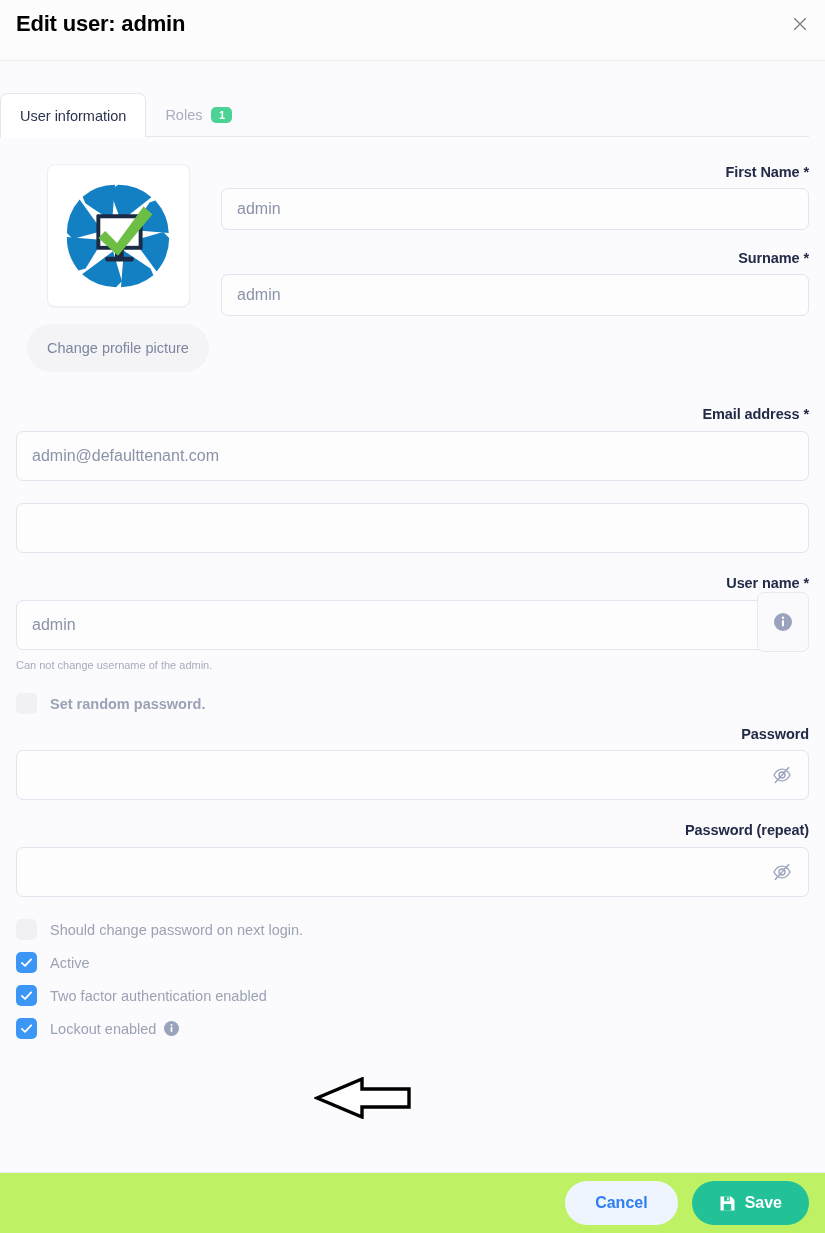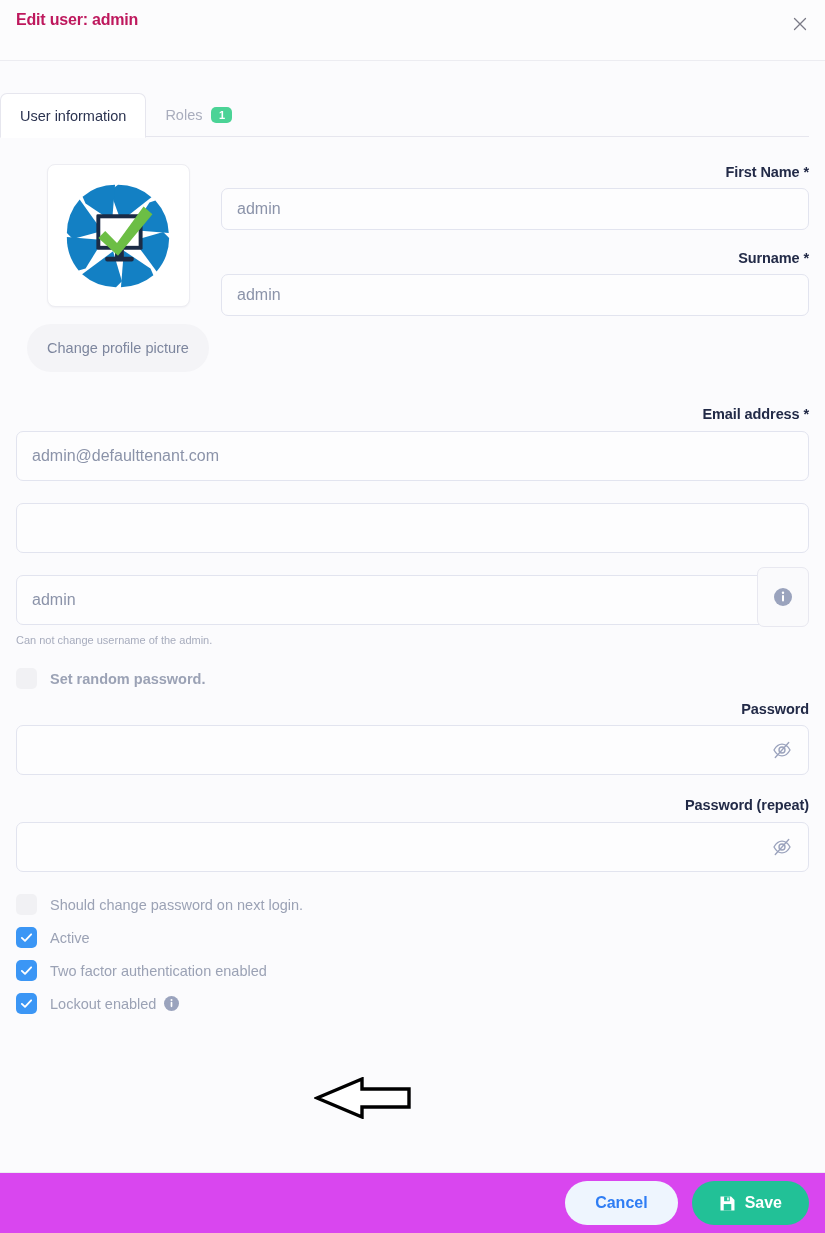--- a/index.html
+++ b/index.html
@@ -28,23 +28,23 @@
     position: relative;
     height: 60px;
     flex: 0 0 60px;
     border-bottom: 1px solid #ececf1;
     background: #fcfcfd;
   }
   .modal-title {
     position: absolute;
     left: 16px;
     top: 11px;
-    font-size: 16px;
+    font-size: 22px;
     font-weight: bold;
-    color: #be185d;
+    color: #000000;
     letter-spacing: -0.2px;
   }
   .close-btn {
     position: absolute;
     right: 12px;
     top: 11px;
     width: 26px;
     height: 26px;
     display: flex;
     align-items: center;
@@ -276,21 +276,21 @@
   }
 
   
   .modal-footer {
     position: absolute;
     left: 0;
     right: 0;
     bottom: 0;
     height: 61px;
     border-top: 1px solid #ececf1;
-    background: #d946ef;
+    background: #bef264;
     display: flex;
     align-items: center;
     justify-content: flex-end;
     padding-right: 16px;
     box-sizing: border-box;
   }
   .btn {
     border: none;
     font-family: inherit;
     cursor: pointer;
@@ -387,20 +387,21 @@
     <div class="full-field" style="margin-top:34px;">
       <div class="field-label">Email address *</div>
       <div class="input tall">admin@defaulttenant.com</div>
     </div>
 
     <div class="full-field">
       <div class="input tall"></div>
     </div>
 
     <div class="full-field">
+      <div class="field-label">User name *</div>
       <div class="input-group">
         <div class="input tall">admin</div>
         <div class="input-addon">
           <svg width="18" height="18" viewBox="0 0 18 18" aria-hidden="true">
             <circle cx="9" cy="9" r="9" fill="#9aa3bd"></circle>
             <circle cx="9" cy="4.8" r="1.2" fill="#ffffff"></circle>
             <rect x="8" y="7" width="2" height="6.4" rx="1" fill="#ffffff"></rect>
           </svg>
         </div>
       </div>

